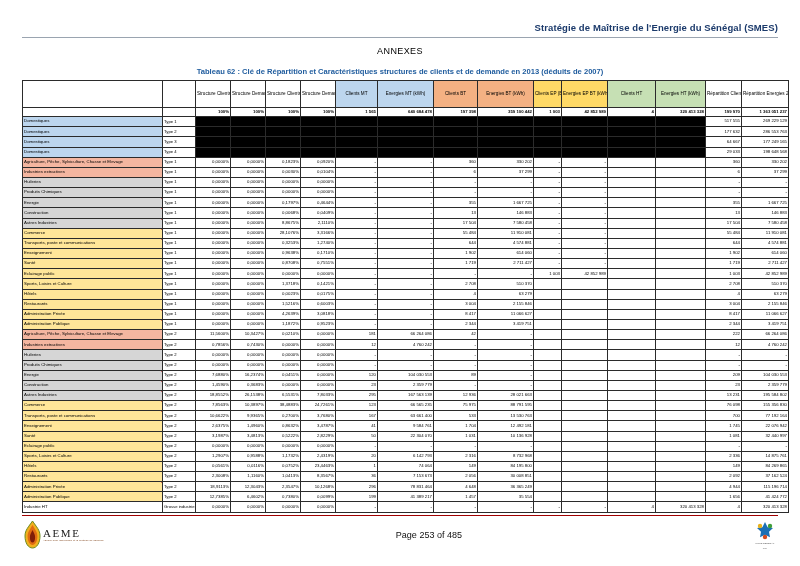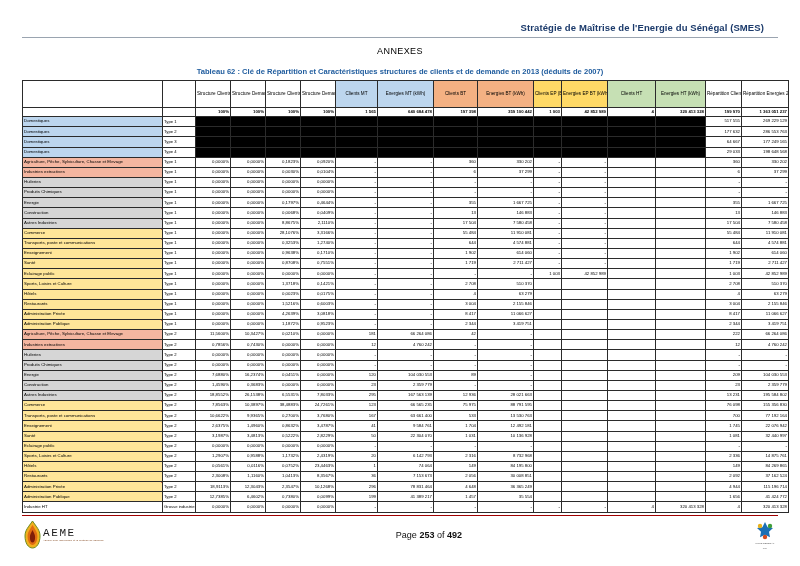--- a/index.html
+++ b/index.html
@@ -11,21 +11,21 @@
     width: 800px;
     height: 566px;
     font-family: "Liberation Sans", sans-serif;
     color: #000;
     position: relative;
     overflow: hidden;
   }
 
   
   .page-header {
-    padding: 22px 36px 0 22px;
+    padding: 22px 22px 0 22px;
     text-align: right;
   }
   .doc-title {
     font-size: 9.5px;
     font-weight: bold;
     color: #1b3a6b;
     letter-spacing: 0.1px;
   }
   .header-rule {
     margin: 4px 22px 0 22px;
@@ -152,36 +152,36 @@
     padding: 4px 24px 0 24px;
   }
   .logo-aeme {
     display: flex;
     align-items: center;
     gap: 2px;
   }
   .flame-wrap { width: 17px; height: 30px; position: relative; }
   .aeme-text { display: flex; flex-direction: column; line-height: 1; }
   .aeme-word {
-    font-family: Liberation Mono, monospace;
+    font-family: Liberation Serif, serif;
     font-size: 11px;
     letter-spacing: 1.6px;
     color: #1a1a1a;
   }
   .aeme-sub {
     font-size: 2.5px;
     color: #7a3b10;
     letter-spacing: .1px;
     margin-top: 1px;
   }
   .page-num {
     font-size: 9px;
     color: #111;
   }
-  .page-num b { font-weight: bold; }
+  .page-num b { font-weight: normal; }
   .logo-right {
     display: flex;
     flex-direction: column;
     align-items: center;
     line-height: 1;
   }
   .logo-right .cap { font-size: 2.4px; color: #555; margin-top: 2px; }
   .logo-right .cap2 { font-size: 2.1px; color: #777; margin-top: 2px; }
 </style>
 </head>
@@ -973,21 +973,21 @@
       <div class="aeme-text">
         <span class="aeme-word">AEME</span>
         <span class="aeme-sub">Agence pour l'Economie et la Maîtrise de l'Energie</span>
       </div>
     </div>
 
     <div class="page-num">
       <span>Page</span>
       <b>253</b>
       <span>of</span>
-      <b>492</b>
+      <b>485</b>
     </div>
 
     <div class="logo-right">
       <svg width="22" height="20" viewBox="0 0 22 20">
         <path d="M11 1 L13.6 6.2 L19 7 L15 10.8 L16 16.3 L11 13.7 L6 16.3 L7 10.8 L3 7 L8.4 6.2 Z" fill="#1b6fb5"></path>
         <circle cx="6" cy="5" r="2.2" fill="#e8b21d"></circle>
         <circle cx="16" cy="5" r="2.2" fill="#3f9d3a"></circle>
         <circle cx="11" cy="16" r="2.2" fill="#d24b1f"></circle>
       </svg>
       <span class="cap">PNUD SENEGAL</span>

